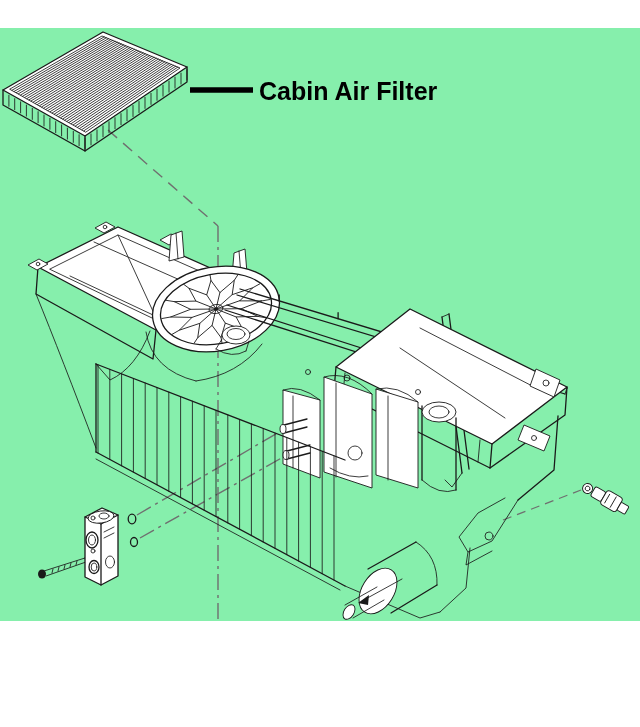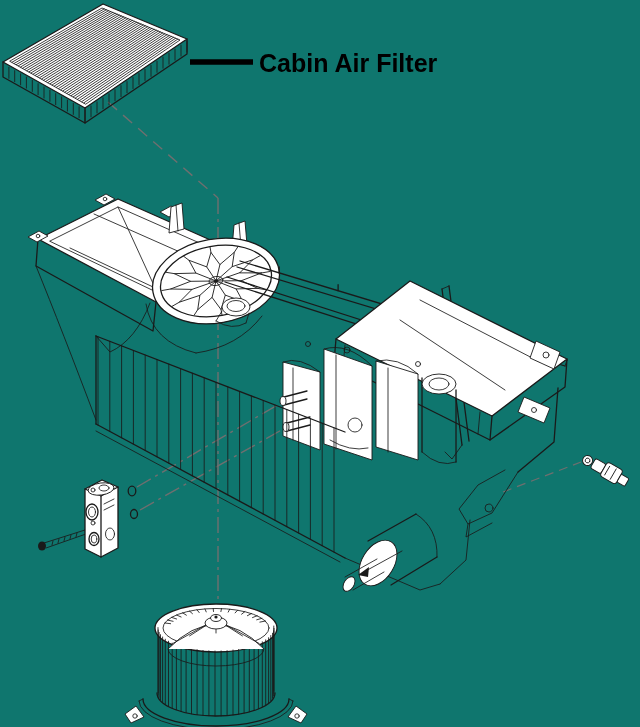--- a/index.html
+++ b/index.html
@@ -1,17 +1,17 @@
 <!DOCTYPE html>
 <html><head>
 <meta charset="utf-8">
 <style>
   html,body{margin:0;padding:0;background:#ffffff;}
-  .stage{width:640px;height:727px;position:relative;background:#0f766e;overflow:hidden;
-         font-family:"Liberation Sans", sans-serif;}
+  .stage{width:640px;height:593px;position:relative;background:#86efac;overflow:hidden;
+         font-family:"Liberation Sans", sans-serif;margin-top:28px;}
   svg{display:block;}
   .ln{fill:none;stroke:#1a1a1a;stroke-width:1.3;stroke-linecap:round;stroke-linejoin:round;}
   .thin{stroke-width:0.85;}
   .wfill{fill:#ffffff;stroke:#1a1a1a;stroke-width:1.3;stroke-linejoin:round;}
   .wfill2{fill:#ffffff;stroke:#1a1a1a;stroke-width:0.9;stroke-linejoin:round;}
   .dashlead{fill:none;stroke:#6f6f6f;stroke-width:1.4;stroke-dasharray:12 8;}
   .dashdot{fill:none;stroke:#6f6f6f;stroke-width:1.4;stroke-dasharray:16 5 3 5;}
   .dashsm{fill:none;stroke:#6f6f6f;stroke-width:1.2;stroke-dasharray:9 6;}
   .solid-dark{fill:#1a1a1a;stroke:none;}
   .label-text{font-family:"Liberation Sans", sans-serif;font-weight:bold;font-size:25px;fill:#000000;}

